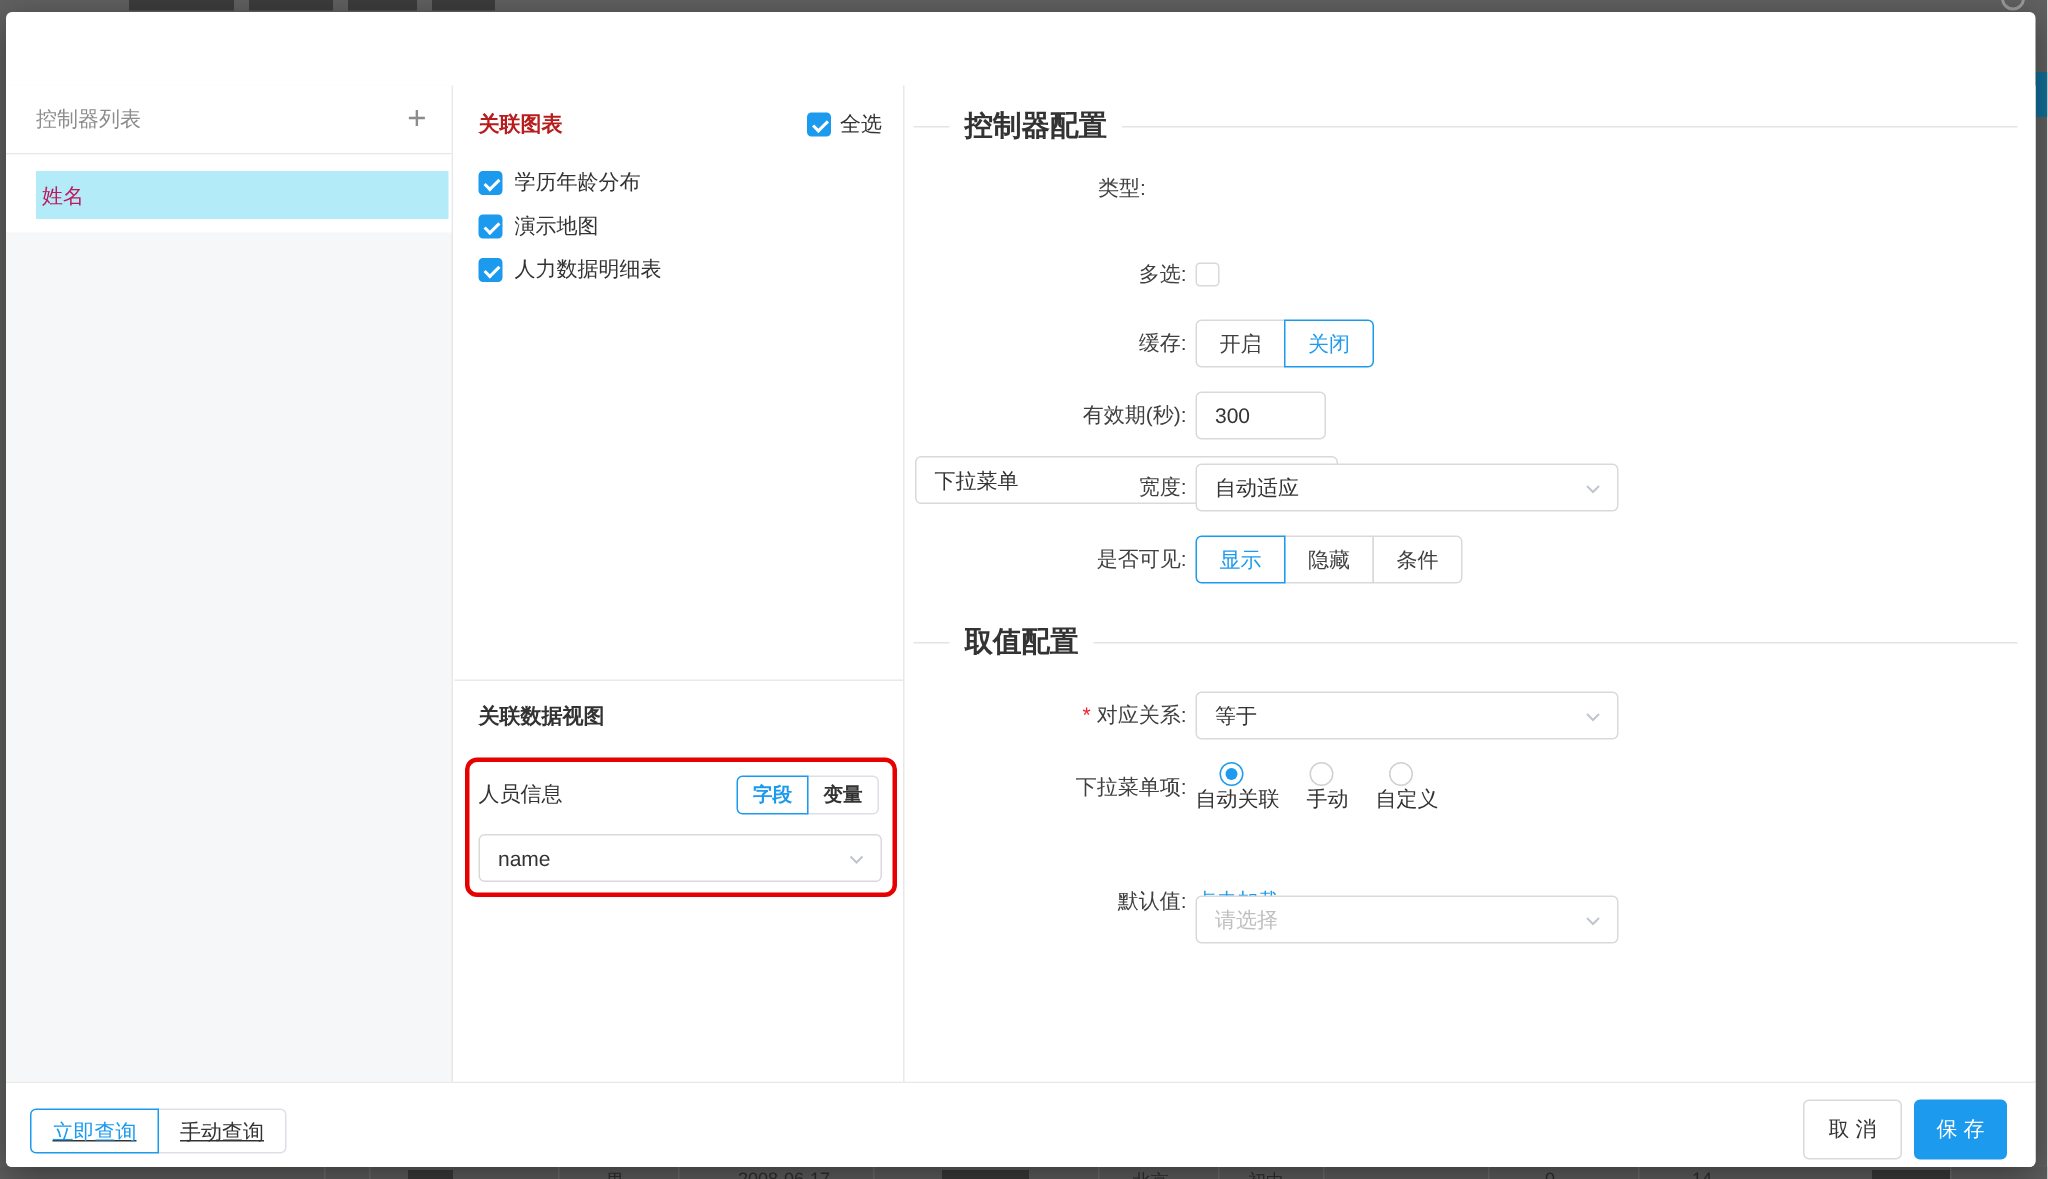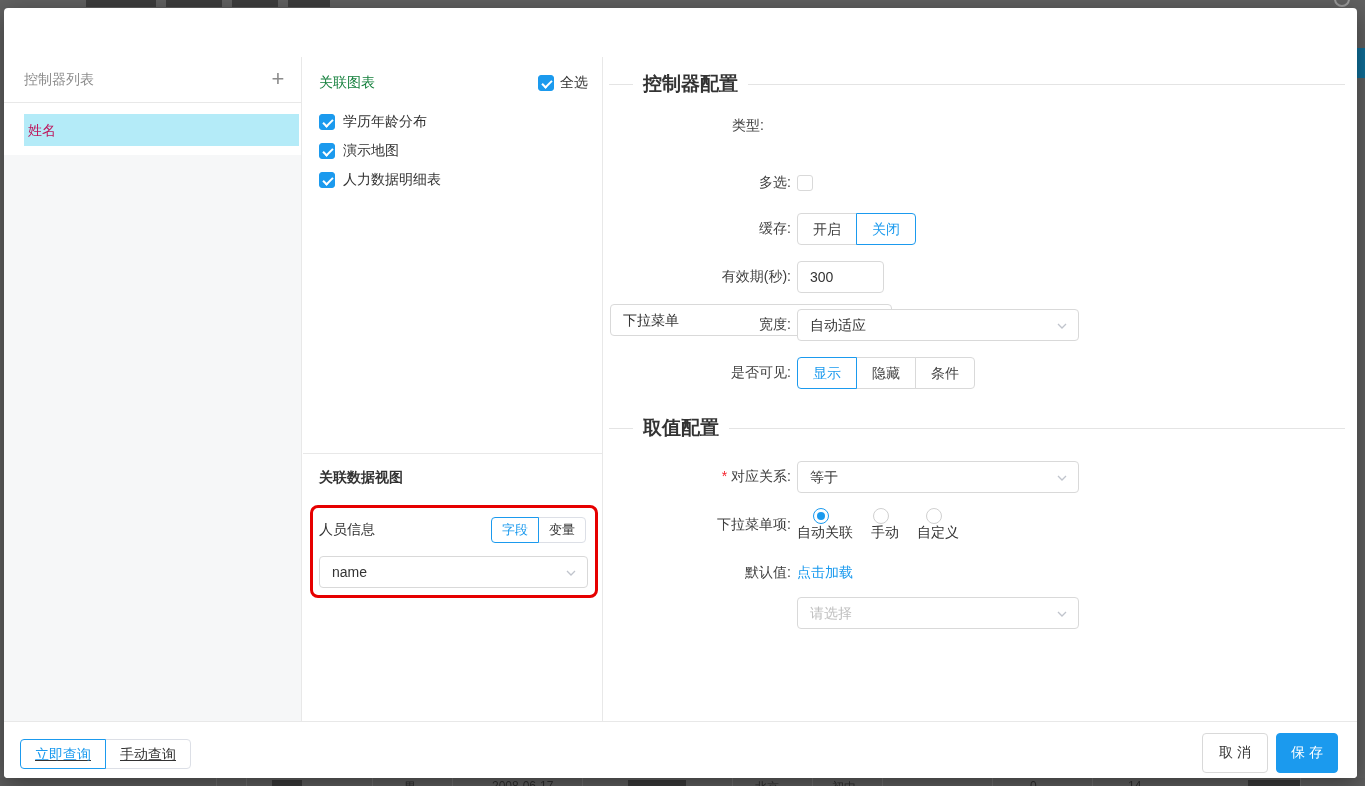--- a/index.html
+++ b/index.html
@@ -32,41 +32,41 @@
   .lpanel-header { position:absolute; left:0; top:0; right:0; height:46px; background:#fff; border-bottom:1px solid #e8e8e8; }
   .lpanel-title { position:absolute; left:20px; top:14px; color:#8c8c8c; font-size:14px; }
   .lpanel-add { position:absolute; right:8px; top:8px; width:30px; height:30px; font-size:22px; font-weight:300;
                 color:#8c8c8c; text-align:center; line-height:28px; cursor:pointer; }
   .llist { position:absolute; left:0; top:46px; right:0; height:52px; background:#fff; }
   .litem { position:absolute; left:20px; right:2px; top:11px; height:32px; background:#b4ebf8; line-height:32px;
            padding-left:4px; color:#be185d; cursor:pointer; }
 
   
   .mpanel { position:absolute; left:299px; top:0; bottom:0; width:300px; border-right:1px solid #e8e8e8; background:#fff; }
-  .mp-title { position:absolute; left:16px; top:17px; font-weight:normal; color:#15803d; }
+  .mp-title { position:absolute; left:16px; top:17px; font-weight:bold; color:#b91c1c; }
   .selall { position:absolute; right:14px; top:17px; display:flex; align-items:center; cursor:pointer; }
   .selall .cb { margin-right:6px; }
   .chk-list { position:absolute; left:16px; top:57px; right:10px; }
   .chk-row { display:flex; align-items:center; height:16px; margin-bottom:13px; cursor:pointer; }
   .chk-row .cb { margin-right:8px; }
 
   .cb { position:relative; width:16px; height:16px; border-radius:3px; flex:0 0 16px; }
   .cb.on { background:#1b9aee; border:1px solid #1b9aee; }
   .cb.on::after { content:""; position:absolute; left:4.5px; top:1.5px; width:4px; height:8px;
                   border:solid #fff; border-width:0 2px 2px 0; transform:rotate(45deg); }
   .cb.off { background:#fff; border:1px solid #d9d9d9; }
 
   .mp-divider { position:absolute; left:0; right:0; top:396px; height:1px; background:#e8e8e8; }
   .mp-sub-title { position:absolute; left:16px; top:412px; font-weight:bold; color:#333; }
 
   .red-box { position:absolute; left:7px; top:448px; width:288px; height:93px; border:3px solid #e60000; border-radius:8px; }
   .dv-name { position:absolute; left:16px; top:464px; color:#333; }
   .seg-sm { position:absolute; right:16px; top:460px; display:flex; }
   .seg-sm .seg { height:26px; line-height:24px; padding:0 10px; font-size:13px; border:1px solid #dcdfe6;
-                 background:#fff; color:#333; cursor:pointer; }
+                 background:#fff; color:#333; cursor:pointer;font-weight:bold; }
   .seg-sm .seg:first-child { border-radius:4px 0 0 4px; }
   .seg-sm .seg:last-child { border-radius:0 4px 4px 0; margin-left:-1px; }
   .seg-sm .seg.on { border-color:#1b9aee; color:#1b9aee; z-index:2; position:relative; }
 
   .select { position:relative; height:32px; border:1px solid #d9d9d9; border-radius:4px; background:#fff;
             line-height:30px; padding:0 30px 0 12px; color:#333; cursor:pointer; white-space:nowrap; overflow:hidden; }
   .select .chev { position:absolute; right:10px; top:10px; }
   .select.placeholder { color:#bfbfbf; }
   .mp-select { position:absolute; left:16px; top:499px; width:269px; }
 
@@ -313,21 +313,21 @@
               <span class="radio off"></span>
               <span>手动</span>
             </span>
             <span class="radio-item">
               <span class="radio off"></span>
               <span>自定义</span>
             </span>
           </div>
         </div>
 
-        <div class="frow" style="top:508px; height:16px;">
+        <div class="frow" style="top:536px; height:16px;">
           <span class="flabel">默认值:</span>
           <div class="fctrl">
             <span class="link">点击加载</span>
           </div>
         </div>
 
         <div class="frow" style="top:540px; height:32px;">
           <span class="flabel"></span>
           <div class="fctrl">
             <div class="select w282 placeholder">

